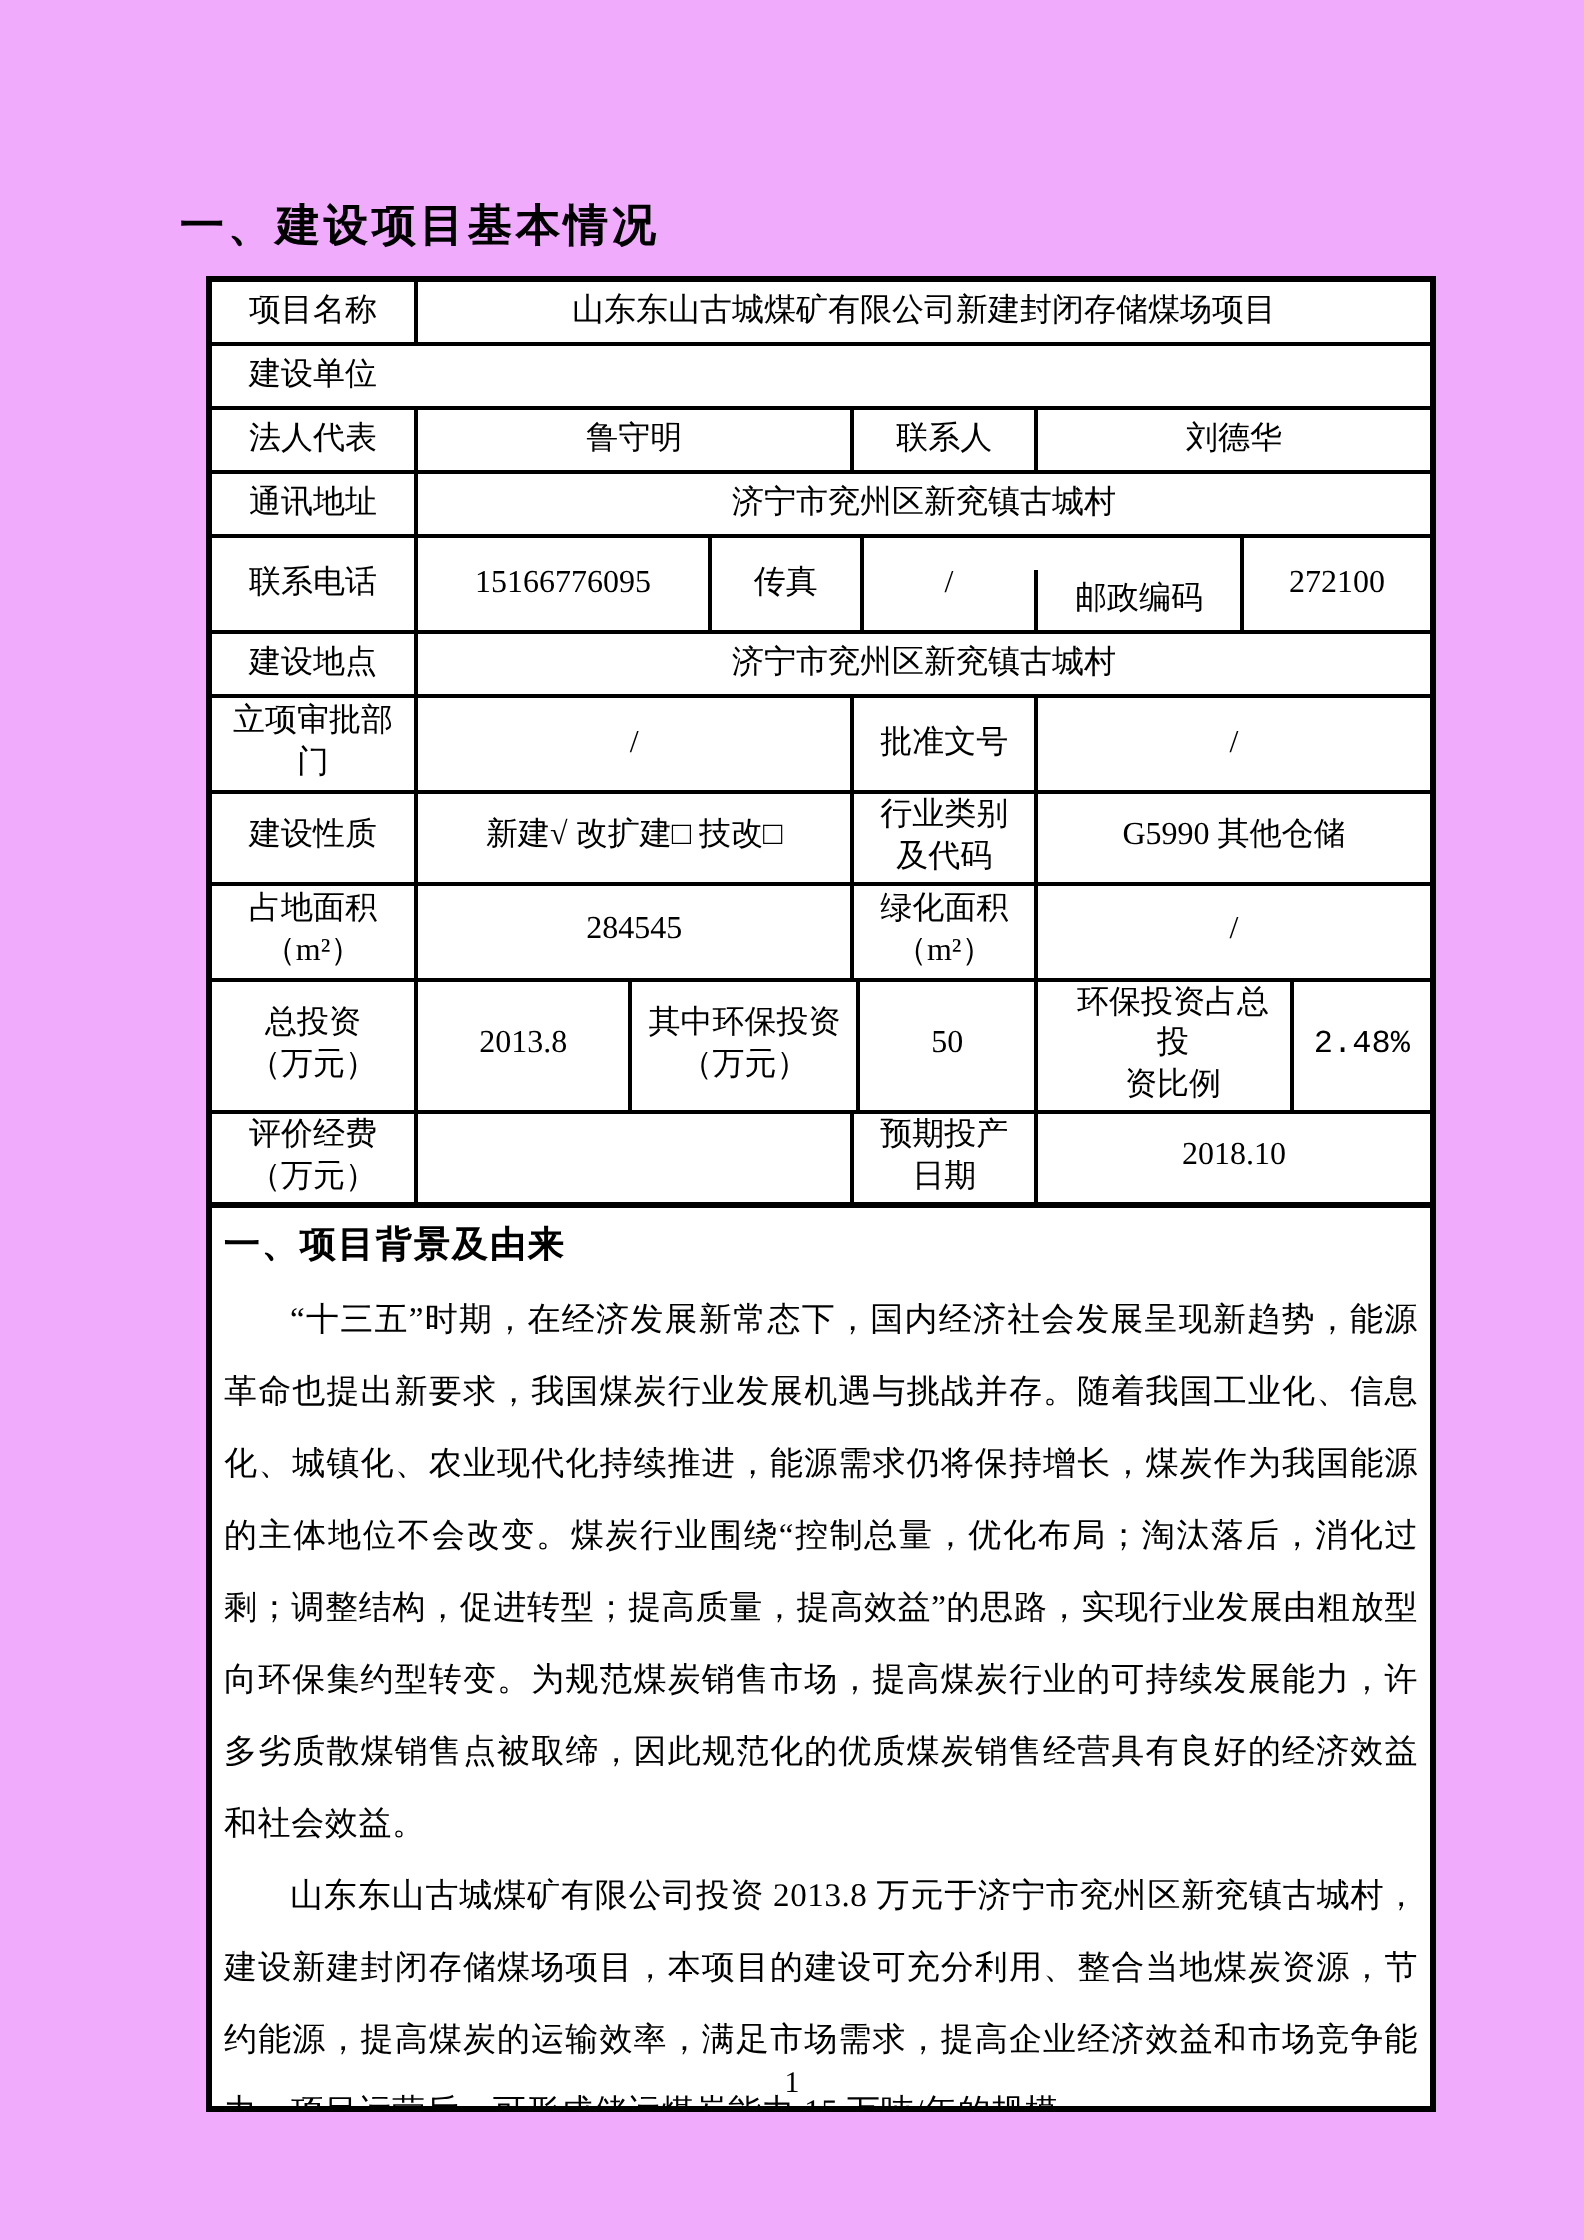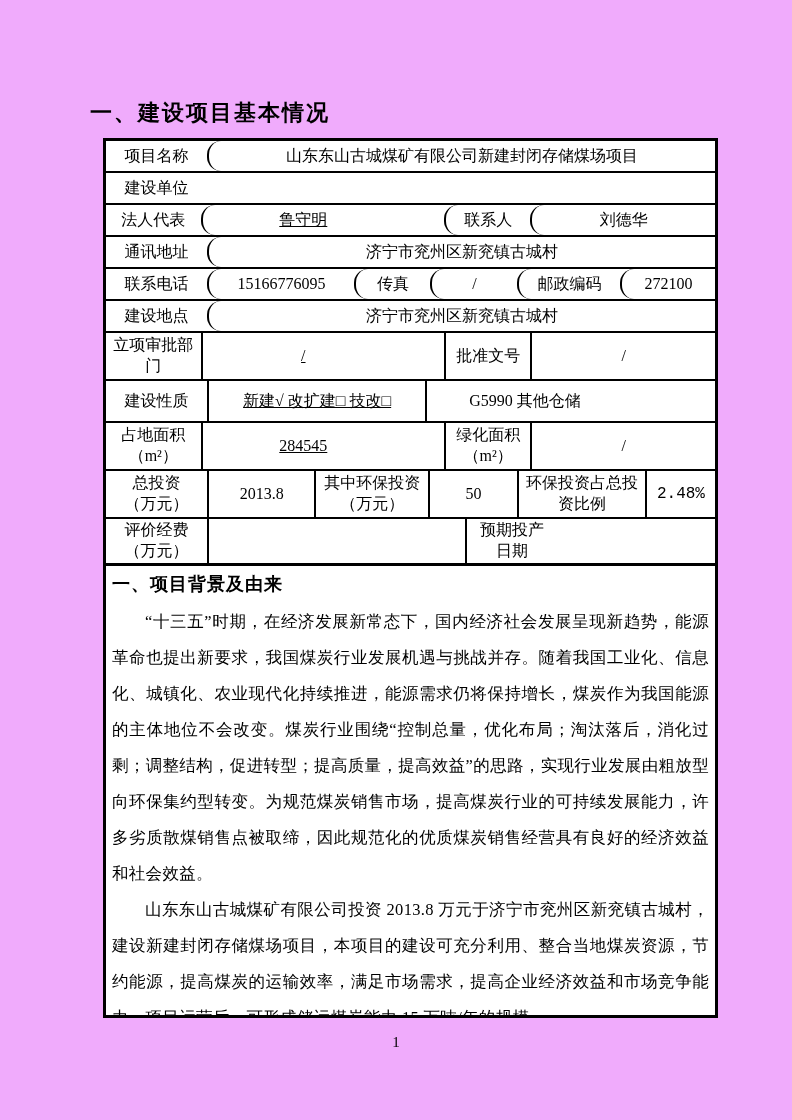--- a/index.html
+++ b/index.html
@@ -23,34 +23,34 @@
   .cell {
     display:flex; align-items:center; justify-content:center;
     text-align:center; font-size:16px; line-height:1.3;
     padding:1px 4px; box-sizing:border-box;
     border-left:2px solid #000;
     white-space:pre-line;
     overflow:hidden;
   }
   .cell:first-child { border-left:none; }
 
-  .h-s { min-height:30px;border-radius:14px; }
+  .h-s { min-height:30px; }
   .h-d1 { min-height:46px; }
   .h-d2 { min-height:40px; }
 
   
   .w-label { width:16.6%; }
   .w-rest  { width:83.4%; }
-  .w-b { width:35.8%;text-decoration:underline; }
-  .w-c { width:15.1%;margin-left:40px; }
+  .w-b { width:35.8%; }
+  .w-c { width:15.1%; }
   .w-d { width:32.5%; }
   .w-p1 { width:24.1%; } .w-p2 { width:12.5%; } .w-p3 { width:14.3%; }
-  .w-p4 { width:16.9%; } .w-p5 { width:15.6%; }
+  .w-p4 { width:16.9%;margin-top:16px; } .w-p5 { width:15.6%; }
   .w-i1 { width:17.6%; } .w-i2 { width:18.7%; } .w-i3 { width:14.6%; }
-  .w-i4 { width:21.0%; } .w-i5 { width:11.5%;font-family:Liberation Mono, monospace; }
+  .w-i4 { width:21.0%;padding-left:13px; } .w-i5 { width:11.5%;font-family:Liberation Mono, monospace; }
 
   .text-box {
     border:3px solid #000; border-top:none;
     height:452px; box-sizing:border-box;
     padding:4px 6px 0 6px;
     overflow:hidden; background:#fff;
   }
   .sec-heading { font-size:18px; font-weight:bold; margin:2px 0 8px 0; letter-spacing:1px; }
   .para {
     font-size:16.5px; line-height:36px;
@@ -113,20 +113,22 @@
         <div class="cell h-d1 w-label">立项审批部
 门</div>
         <div class="cell h-d1 w-b">/</div>
         <div class="cell h-d1 w-c">批准文号</div>
         <div class="cell h-d1 w-d">/</div>
       </div>
 
       <div class="trow">
         <div class="cell h-d2 w-label">建设性质</div>
         <div class="cell h-d2 w-b">新建√ 改扩建□ 技改□</div>
+        <div class="cell h-d2 w-c">行业类别
+及代码</div>
         <div class="cell h-d2 w-d">G5990 其他仓储</div>
       </div>
 
       <div class="trow">
         <div class="cell h-d1 w-label">占地面积
 （m²）</div>
         <div class="cell h-d1 w-b">284545</div>
         <div class="cell h-d1 w-c">绿化面积
 （m²）</div>
         <div class="cell h-d1 w-d">/</div>
@@ -143,20 +145,21 @@
 资比例</div>
         <div class="cell h-d1 w-i5">2.48%</div>
       </div>
 
       <div class="trow">
         <div class="cell h-d2 w-label">评价经费
 （万元）</div>
         <div class="cell h-d2 w-b"></div>
         <div class="cell h-d2 w-c">预期投产
 日期</div>
+        <div class="cell h-d2 w-d">2018.10</div>
       </div>
 
     </div>
 
     <div class="text-box">
       <div class="sec-heading">一、项目背景及由来</div>
       <p class="para">“十三五”时期，在经济发展新常态下，国内经济社会发展呈现新趋势，能源革命也提出新要求，我国煤炭行业发展机遇与挑战并存。随着我国工业化、信息化、城镇化、农业现代化持续推进，能源需求仍将保持增长，煤炭作为我国能源的主体地位不会改变。煤炭行业围绕“控制总量，优化布局；淘汰落后，消化过剩；调整结构，促进转型；提高质量，提高效益”的思路，实现行业发展由粗放型向环保集约型转变。为规范煤炭销售市场，提高煤炭行业的可持续发展能力，许多劣质散煤销售点被取缔，因此规范化的优质煤炭销售经营具有良好的经济效益和社会效益。</p>
       <p class="para">山东东山古城煤矿有限公司投资 2013.8 万元于济宁市兖州区新兖镇古城村，建设新建封闭存储煤场项目，本项目的建设可充分利用、整合当地煤炭资源，节约能源，提高煤炭的运输效率，满足市场需求，提高企业经济效益和市场竞争能力。项目运营后，可形成储运煤炭能力 15 万吨/年的规模。</p>
 
     </div>

